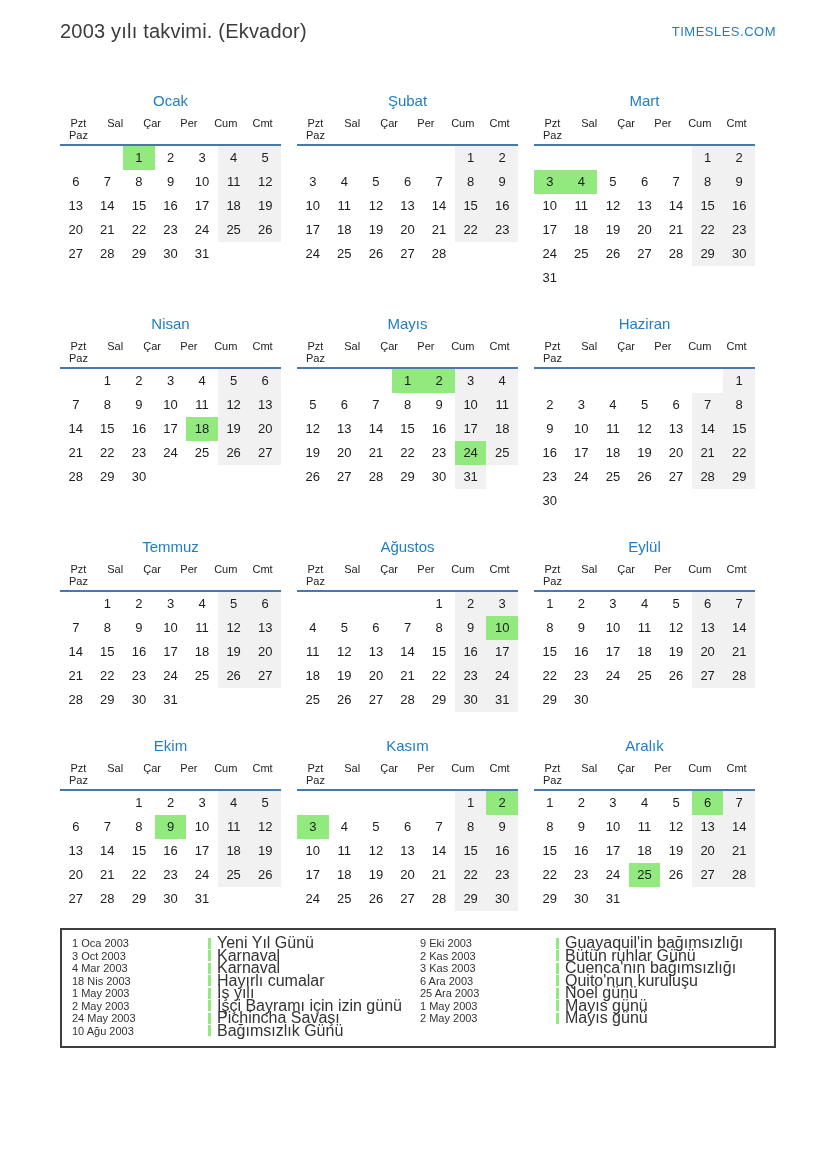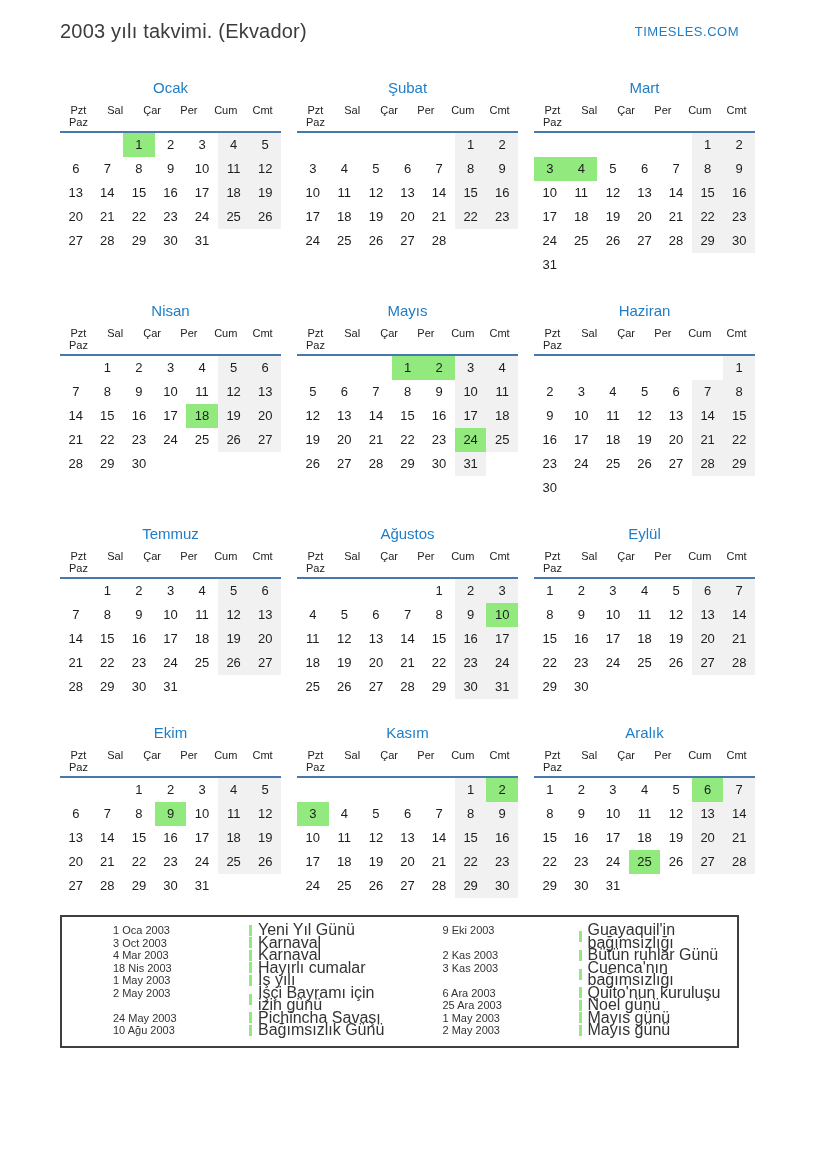--- a/index.html
+++ b/index.html
@@ -11,30 +11,30 @@
   }
   *{margin:0;padding:0;box-sizing:border-box;}
   html,body{background:#ffffff;}
   body{
     width:827px;height:1169px;
     font-family:"Liberation Sans", sans-serif;
     color:var(--text-dark);
     position:relative;
     overflow:hidden;
   }
-  .page{padding:20px 88px 0 60px;}
+  .page{padding:20px 51px 0 60px;}
   .hdr{display:flex;justify-content:space-between;align-items:center;}
   .hdr h1{font-size:20px;font-weight:400;color:#3c3c3c;letter-spacing:.2px;}
   .site-link{font-size:13px;color:var(--accent-blue);text-decoration:none;letter-spacing:.5px;cursor:pointer;margin-left:17px;}
   .months{
     display:grid;
     grid-template-columns:repeat(3,221px);
     column-gap:16px;
     row-gap:25px;
-    margin-top:36px;
+    margin-top:49px;
     align-items:start;
   }
   .month{width:221px;}
   .month-title{
     text-align:center;color:var(--accent-blue);
     font-size:15px;height:19px;margin-bottom:6px;cursor:pointer;
   }
   .weekday-row{
     display:grid;grid-template-columns:repeat(6,1fr);
     border-bottom:2px solid var(--line-blue);
@@ -48,21 +48,21 @@
   }
   .day.we{background:var(--weekend-gray);}
   .day.hl{background:var(--holiday-green);}
   .legend{
     margin-top:17px;
     border:2px solid #3f3f3f;
     padding:7px 8px 9px 8px;
     display:grid;
     grid-template-columns:1fr 1fr;
   }
-  .legend-col{display:grid;grid-template-columns:138px 1fr;align-content:start;margin-left:41px;}
+  .legend-col{display:grid;grid-template-columns:138px 1fr;align-content:start;}
   .lg-date{font-size:11px;line-height:12.5px;color:#333;padding-left:2px;}
   .lg-name{font-size:16px;line-height:12.5px;color:#333;display:flex;align-items:center;}
   .lg-bar{
     display:inline-block;width:3px;height:11px;
     background:var(--holiday-green);
     margin-right:6px;flex:0 0 3px;
   }
 </style>
 </head>
 <body>

